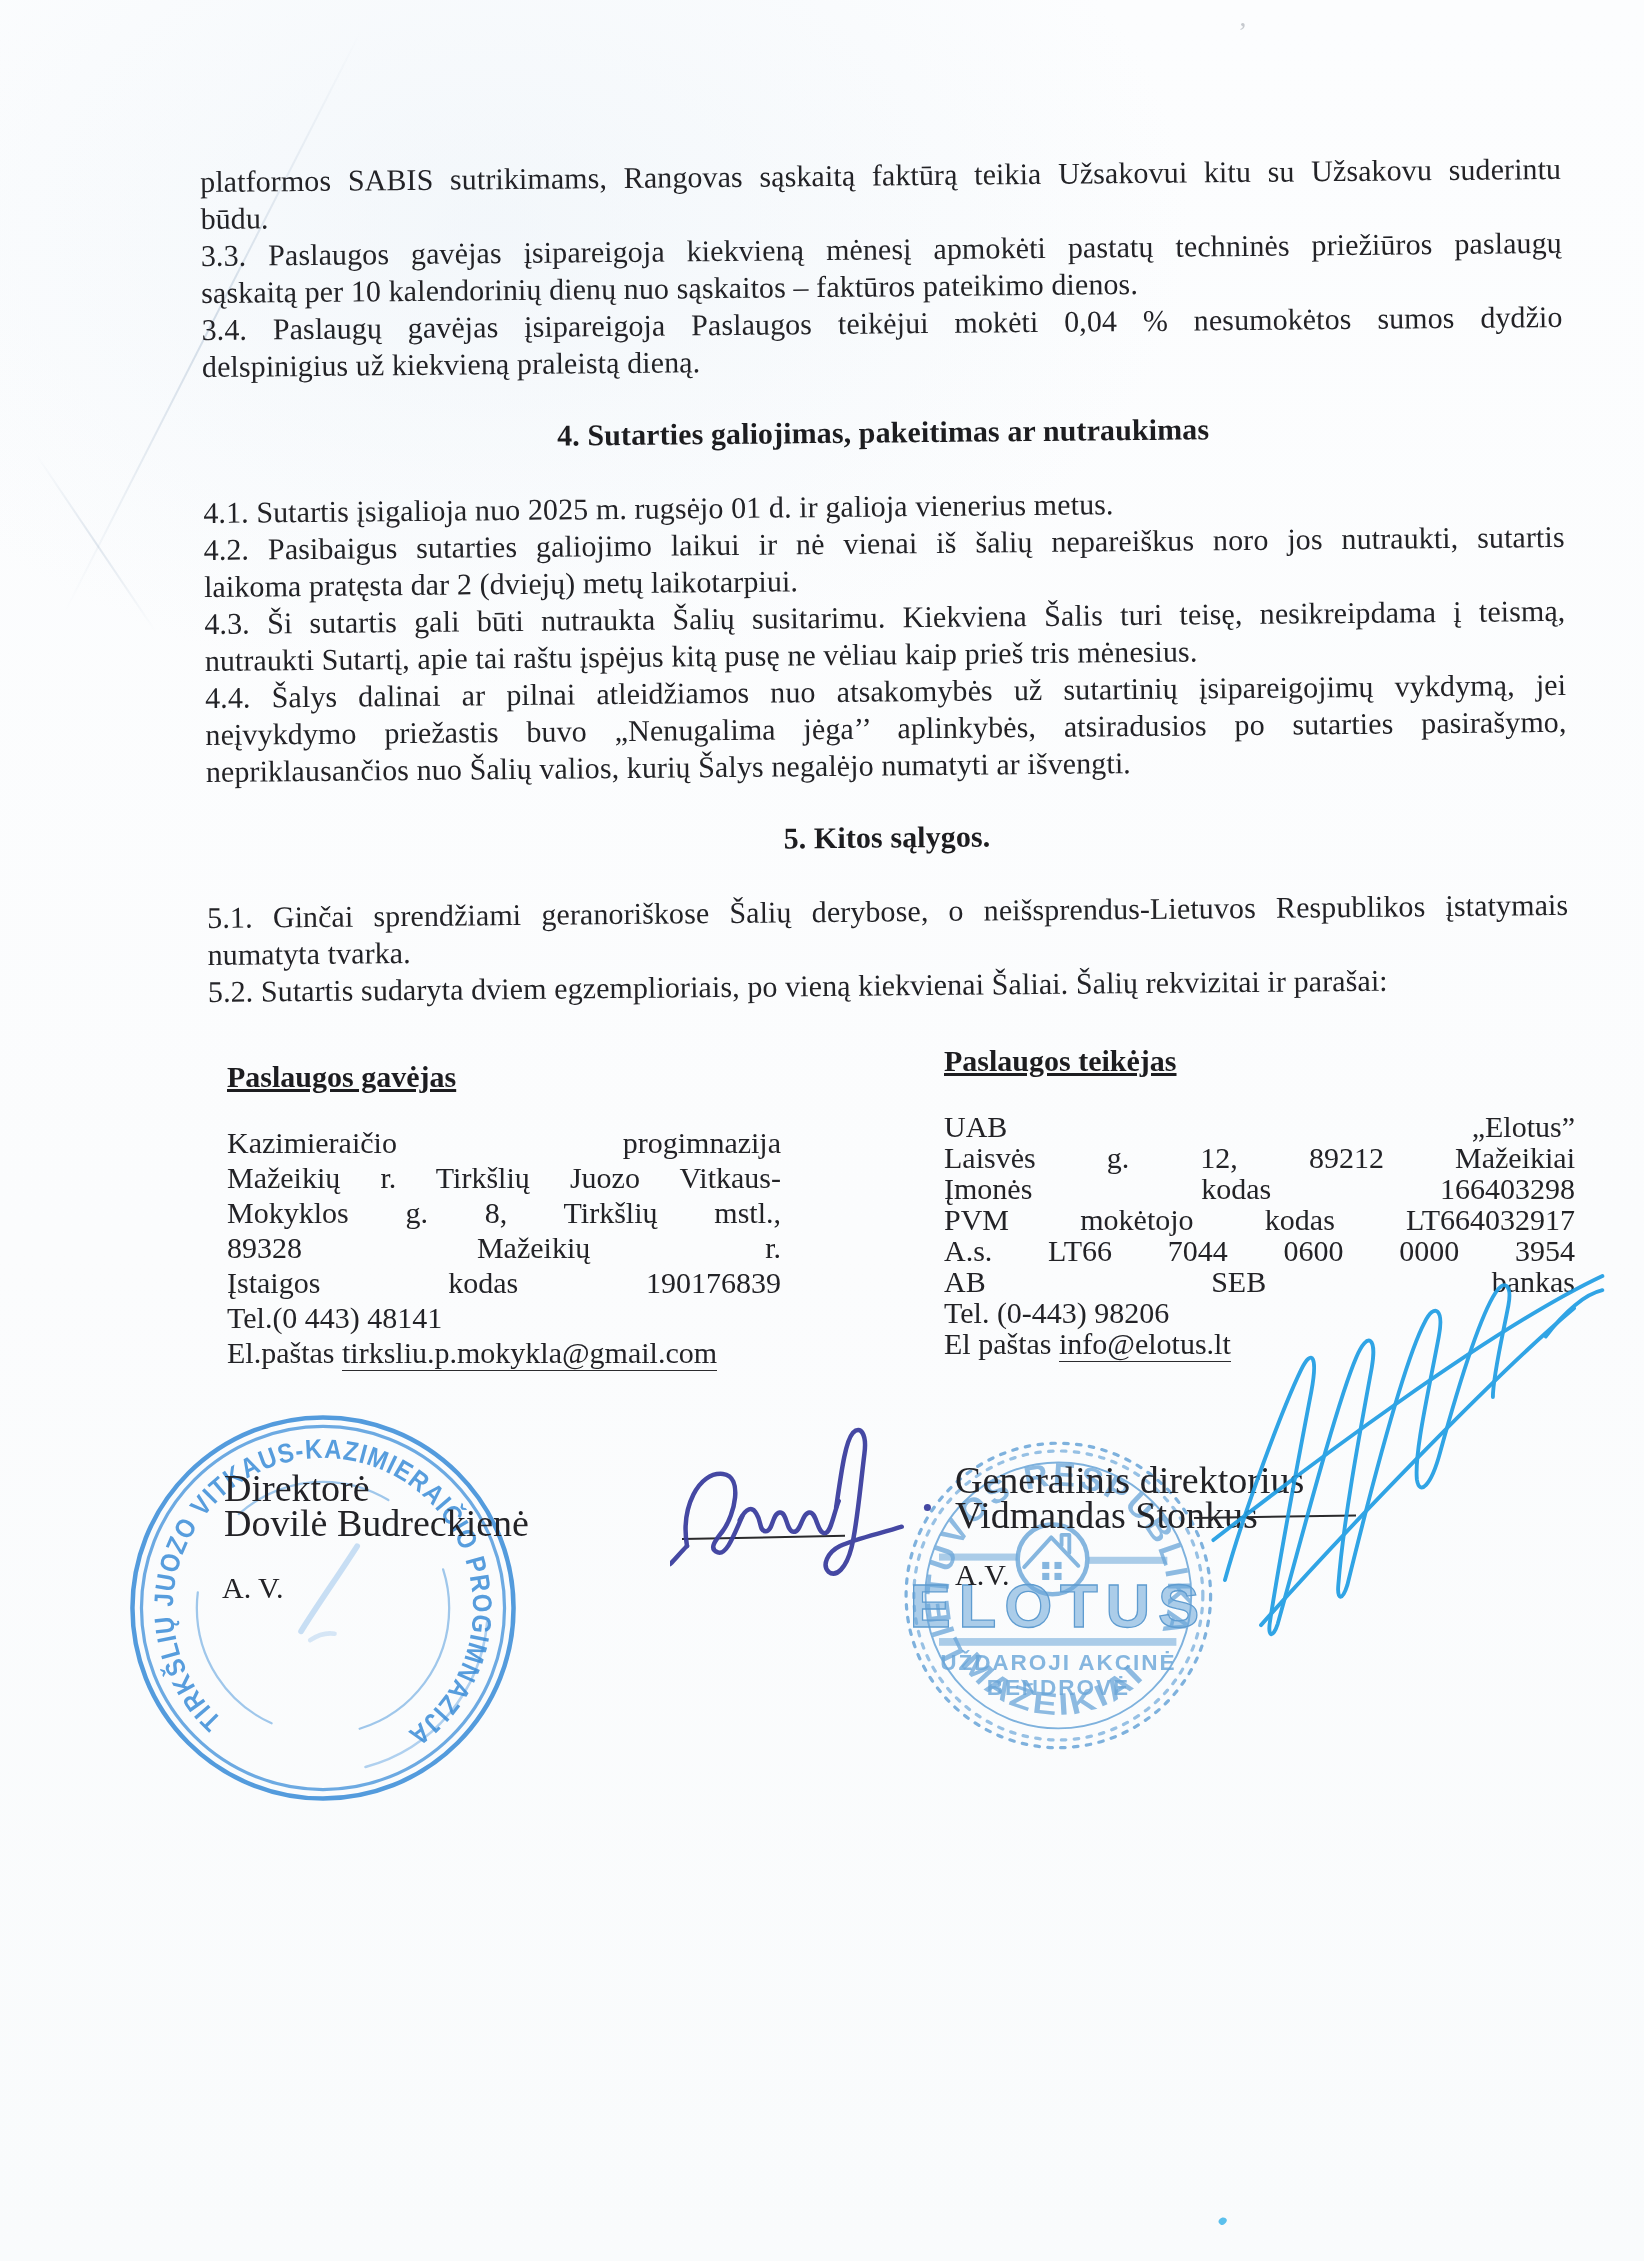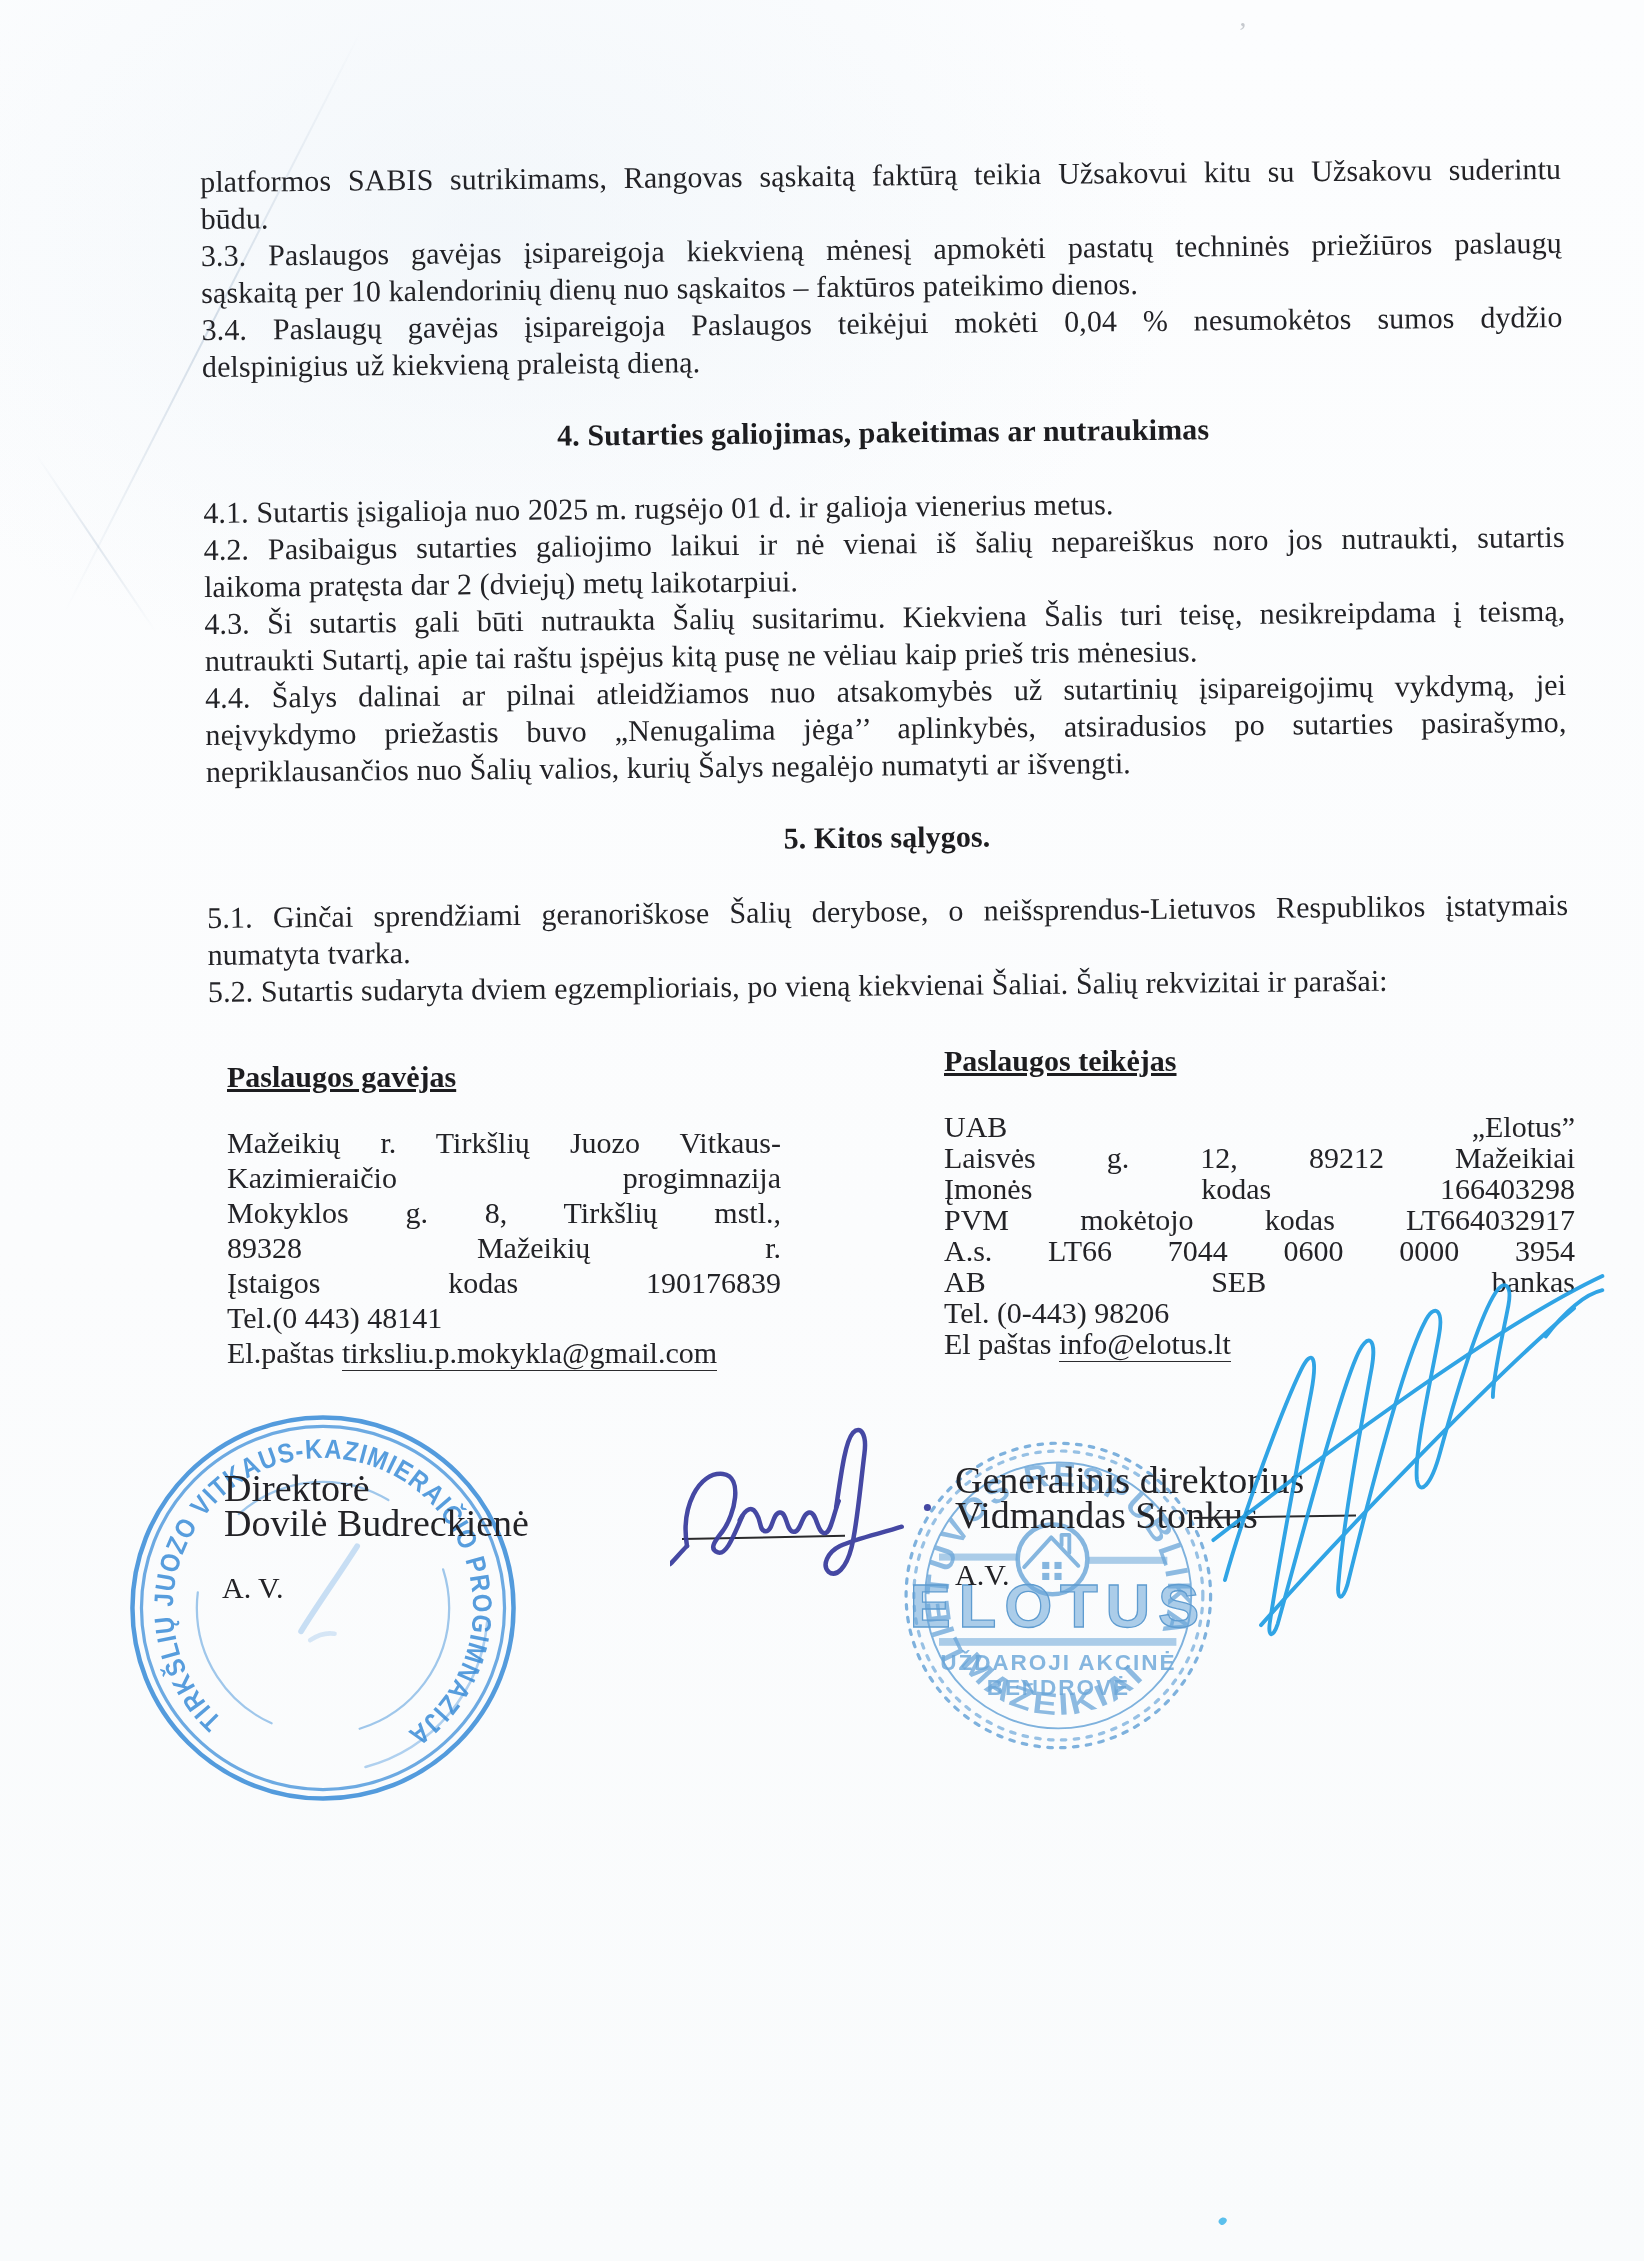--- a/index.html
+++ b/index.html
@@ -105,22 +105,22 @@
         <div class="tl tl-last">numatyta tvarka.</div>
       </div>
     <div class="para">
         <div class="tl tl-last">5.2. Sutartis sudaryta dviem egzemplioriais, po vieną kiekvienai Šaliai. Šalių rekvizitai ir parašai:</div>
       </div>
   </section>
 
   <section class="col col-left">
     <div class="col-heading">Paslaugos gavėjas</div>
     <div class="col-lines">
+        <div class="tl">Kazimieraičio progimnazija</div>
         <div class="tl">Mažeikių r. Tirkšlių Juozo Vitkaus-</div>
-        <div class="tl">Kazimieraičio progimnazija</div>
         <div class="tl">Mokyklos g. 8, Tirkšlių mstl.,</div>
         <div class="tl">89328 Mažeikių r.</div>
         <div class="tl">Įstaigos kodas 190176839</div>
         <div class="tl tl-last">Tel.(0 443) 48141</div>
       </div>
     <div class="email-line" style="line-height:35px;">
       <span>El.paštas </span><span class="u">tirksliu.p.mokykla@gmail.com</span>
     </div>
   </section>
 

